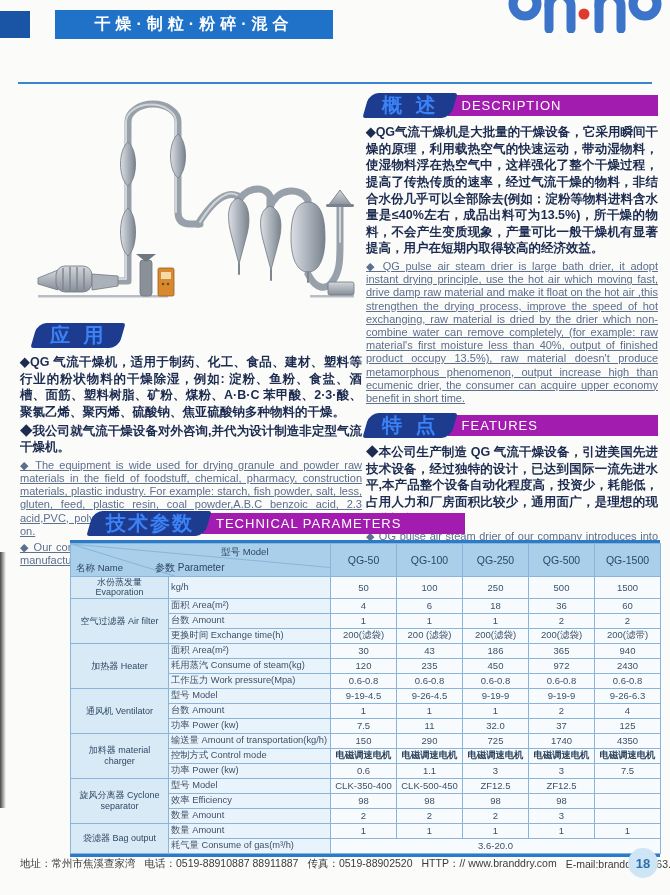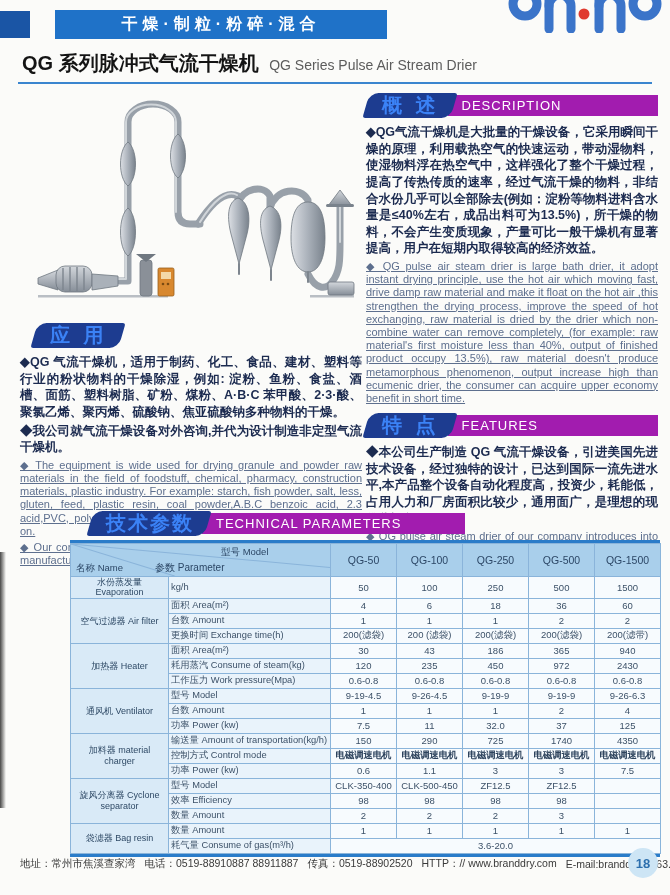--- a/index.html
+++ b/index.html
@@ -2,21 +2,21 @@
 <html><head>
 <meta charset="utf-8">
 <style>
   html,body{margin:0;padding:0;background:#e8e8e6;}
   #page{position:relative;width:670px;height:895px;margin:0 auto;background:#fbfbf9;
         font-family:"Liberation Sans",sans-serif;overflow:hidden;}
   .abs{position:absolute;}
 
   
   .top-left-block{left:0;top:11px;width:30px;height:27px;background:#1a55a5;}
-  .banner{left:55px;top:10px;width:332px;height:29px;background:#1f72c8;color:#fff;
+  .banner{left:55px;top:10px;width:278px;height:29px;background:#1f72c8;color:#fff;
           font-size:16px;font-weight:bold;letter-spacing:5px;display:flex;
           align-items:center;justify-content:center;white-space:nowrap;}
   .logo{right:8px;top:0;width:155px;height:33px;overflow:hidden;}
   .sr{position:absolute;width:1px;height:1px;overflow:hidden;clip:rect(0 0 0 0);}
 
   .title-row{left:22px;top:50px;width:630px;white-space:nowrap;}
   .title-zh{font-size:20px;font-weight:bold;color:#141414;}
   .title-en{font-size:14px;color:#5c5c5c;margin-left:6px;}
   .title-rule{left:18px;top:82px;width:634px;height:2px;background:#3a85cf;}
 
@@ -85,24 +85,20 @@
         <path d="M42,-8 V29"></path>
         <path d="M42,6 a11,11 0 0 1 22,0 V29"></path>
         <path d="M92,-8 V29"></path>
         <path d="M92,6 a11,11 0 0 1 22,0 V29"></path>
         <circle cx="138" cy="4" r="12"></circle>
       </g>
       <circle cx="77" cy="14" r="5.5" fill="#e03a2f"></circle>
     </svg>
   </div>
 
-  <div class="abs title-row">
-    <span class="title-zh">QG 系列脉冲式气流干燥机</span>
-    <span class="title-en">QG Series Pulse Air Stream Drier</span>
-  </div>
   <div class="abs title-rule"></div>
 
   <div id="col-left" class="abs">
     <svg class="diagram" viewBox="0 0 342 224">
       <defs>
         <linearGradient id="met" x1="0" y1="0" x2="1" y2="0">
           <stop offset="0" stop-color="#dcdfe4"></stop>
             <stop offset=".5" stop-color="#aab1ba"></stop>
             <stop offset="1" stop-color="#79828c"></stop>
         </linearGradient>
@@ -356,21 +352,21 @@
           </tr>
           <tr>
             <td class="param-cell">数量 Amount</td>
             <td class="value-cell">2</td>
             <td class="value-cell">2</td>
             <td class="value-cell">2</td>
             <td class="value-cell">3</td>
             <td class="value-cell"></td>
           </tr>
           <tr>
-            <td class="name-cell" rowspan="2">袋滤器 Bag resin</td>
+            <td class="name-cell" rowspan="2">袋滤器 Bag output</td>
             <td class="param-cell">数量 Amount</td>
             <td class="value-cell">1</td>
             <td class="value-cell">1</td>
             <td class="value-cell">1</td>
             <td class="value-cell">1</td>
             <td class="value-cell">1</td>
           </tr>
           <tr>
             <td class="param-cell">耗气量 Consume of gas(m³/h)</td>
             <td colspan="5" class="value-cell">3.6-20.0</td>

